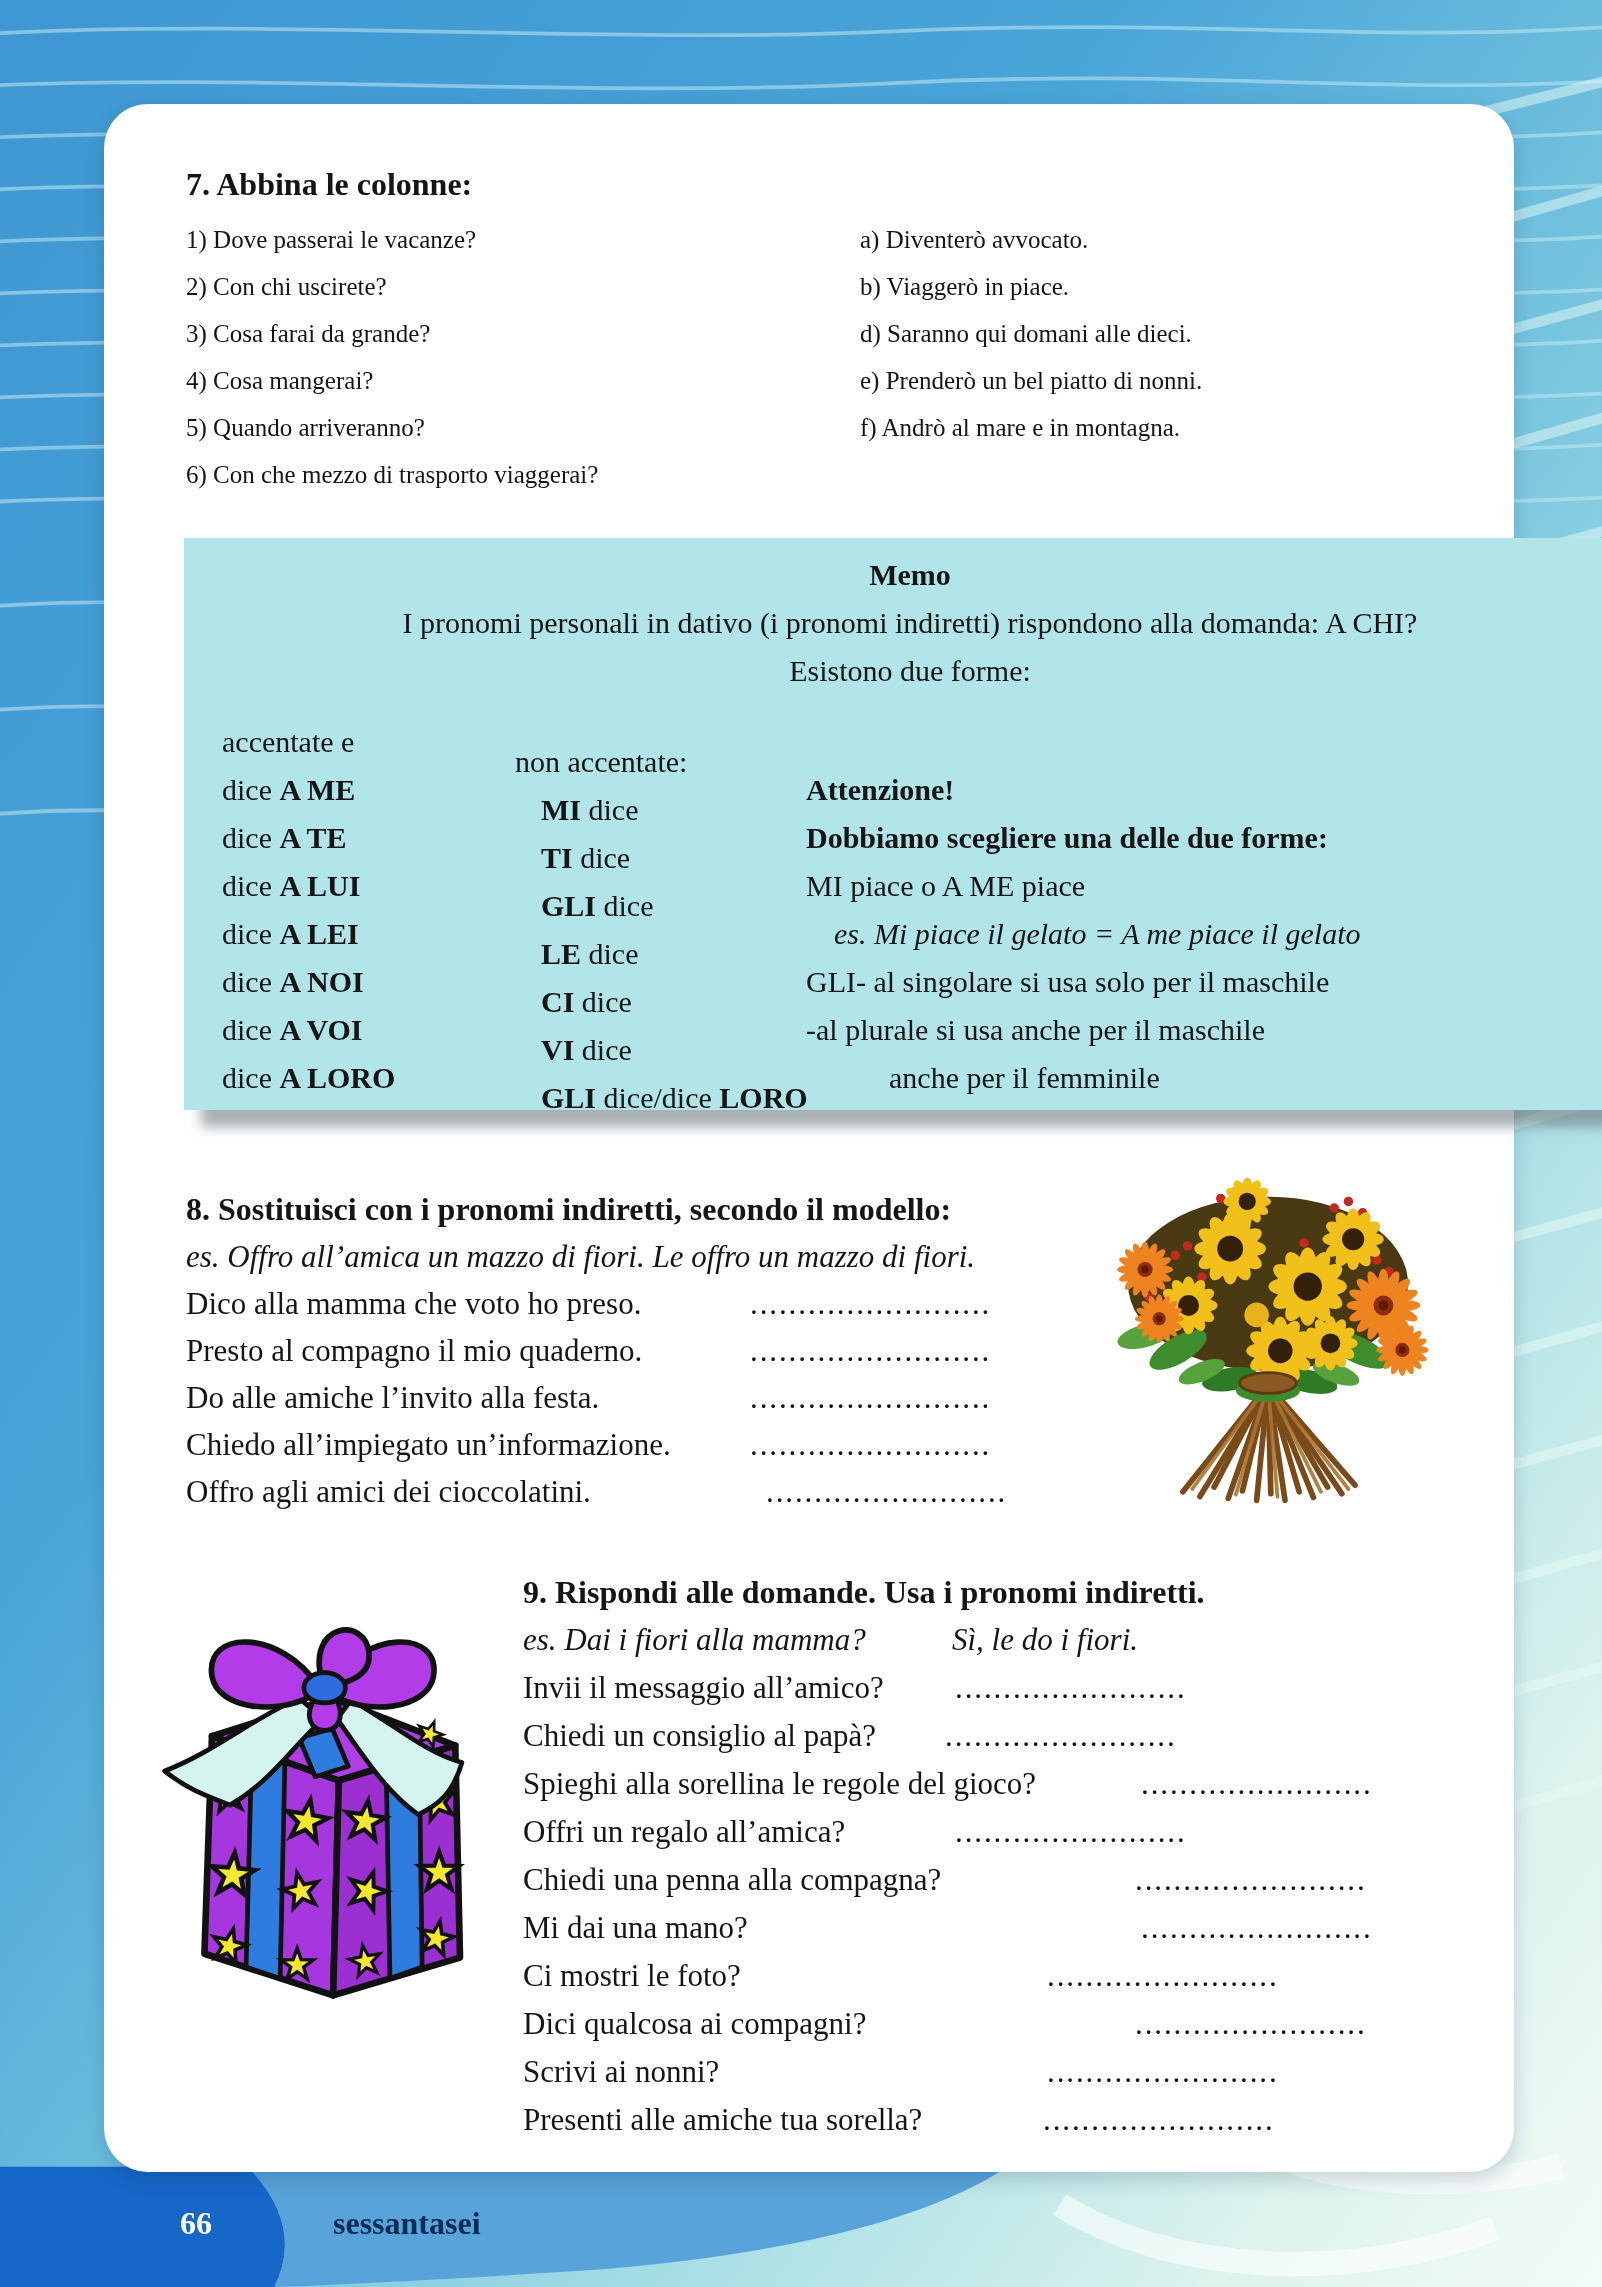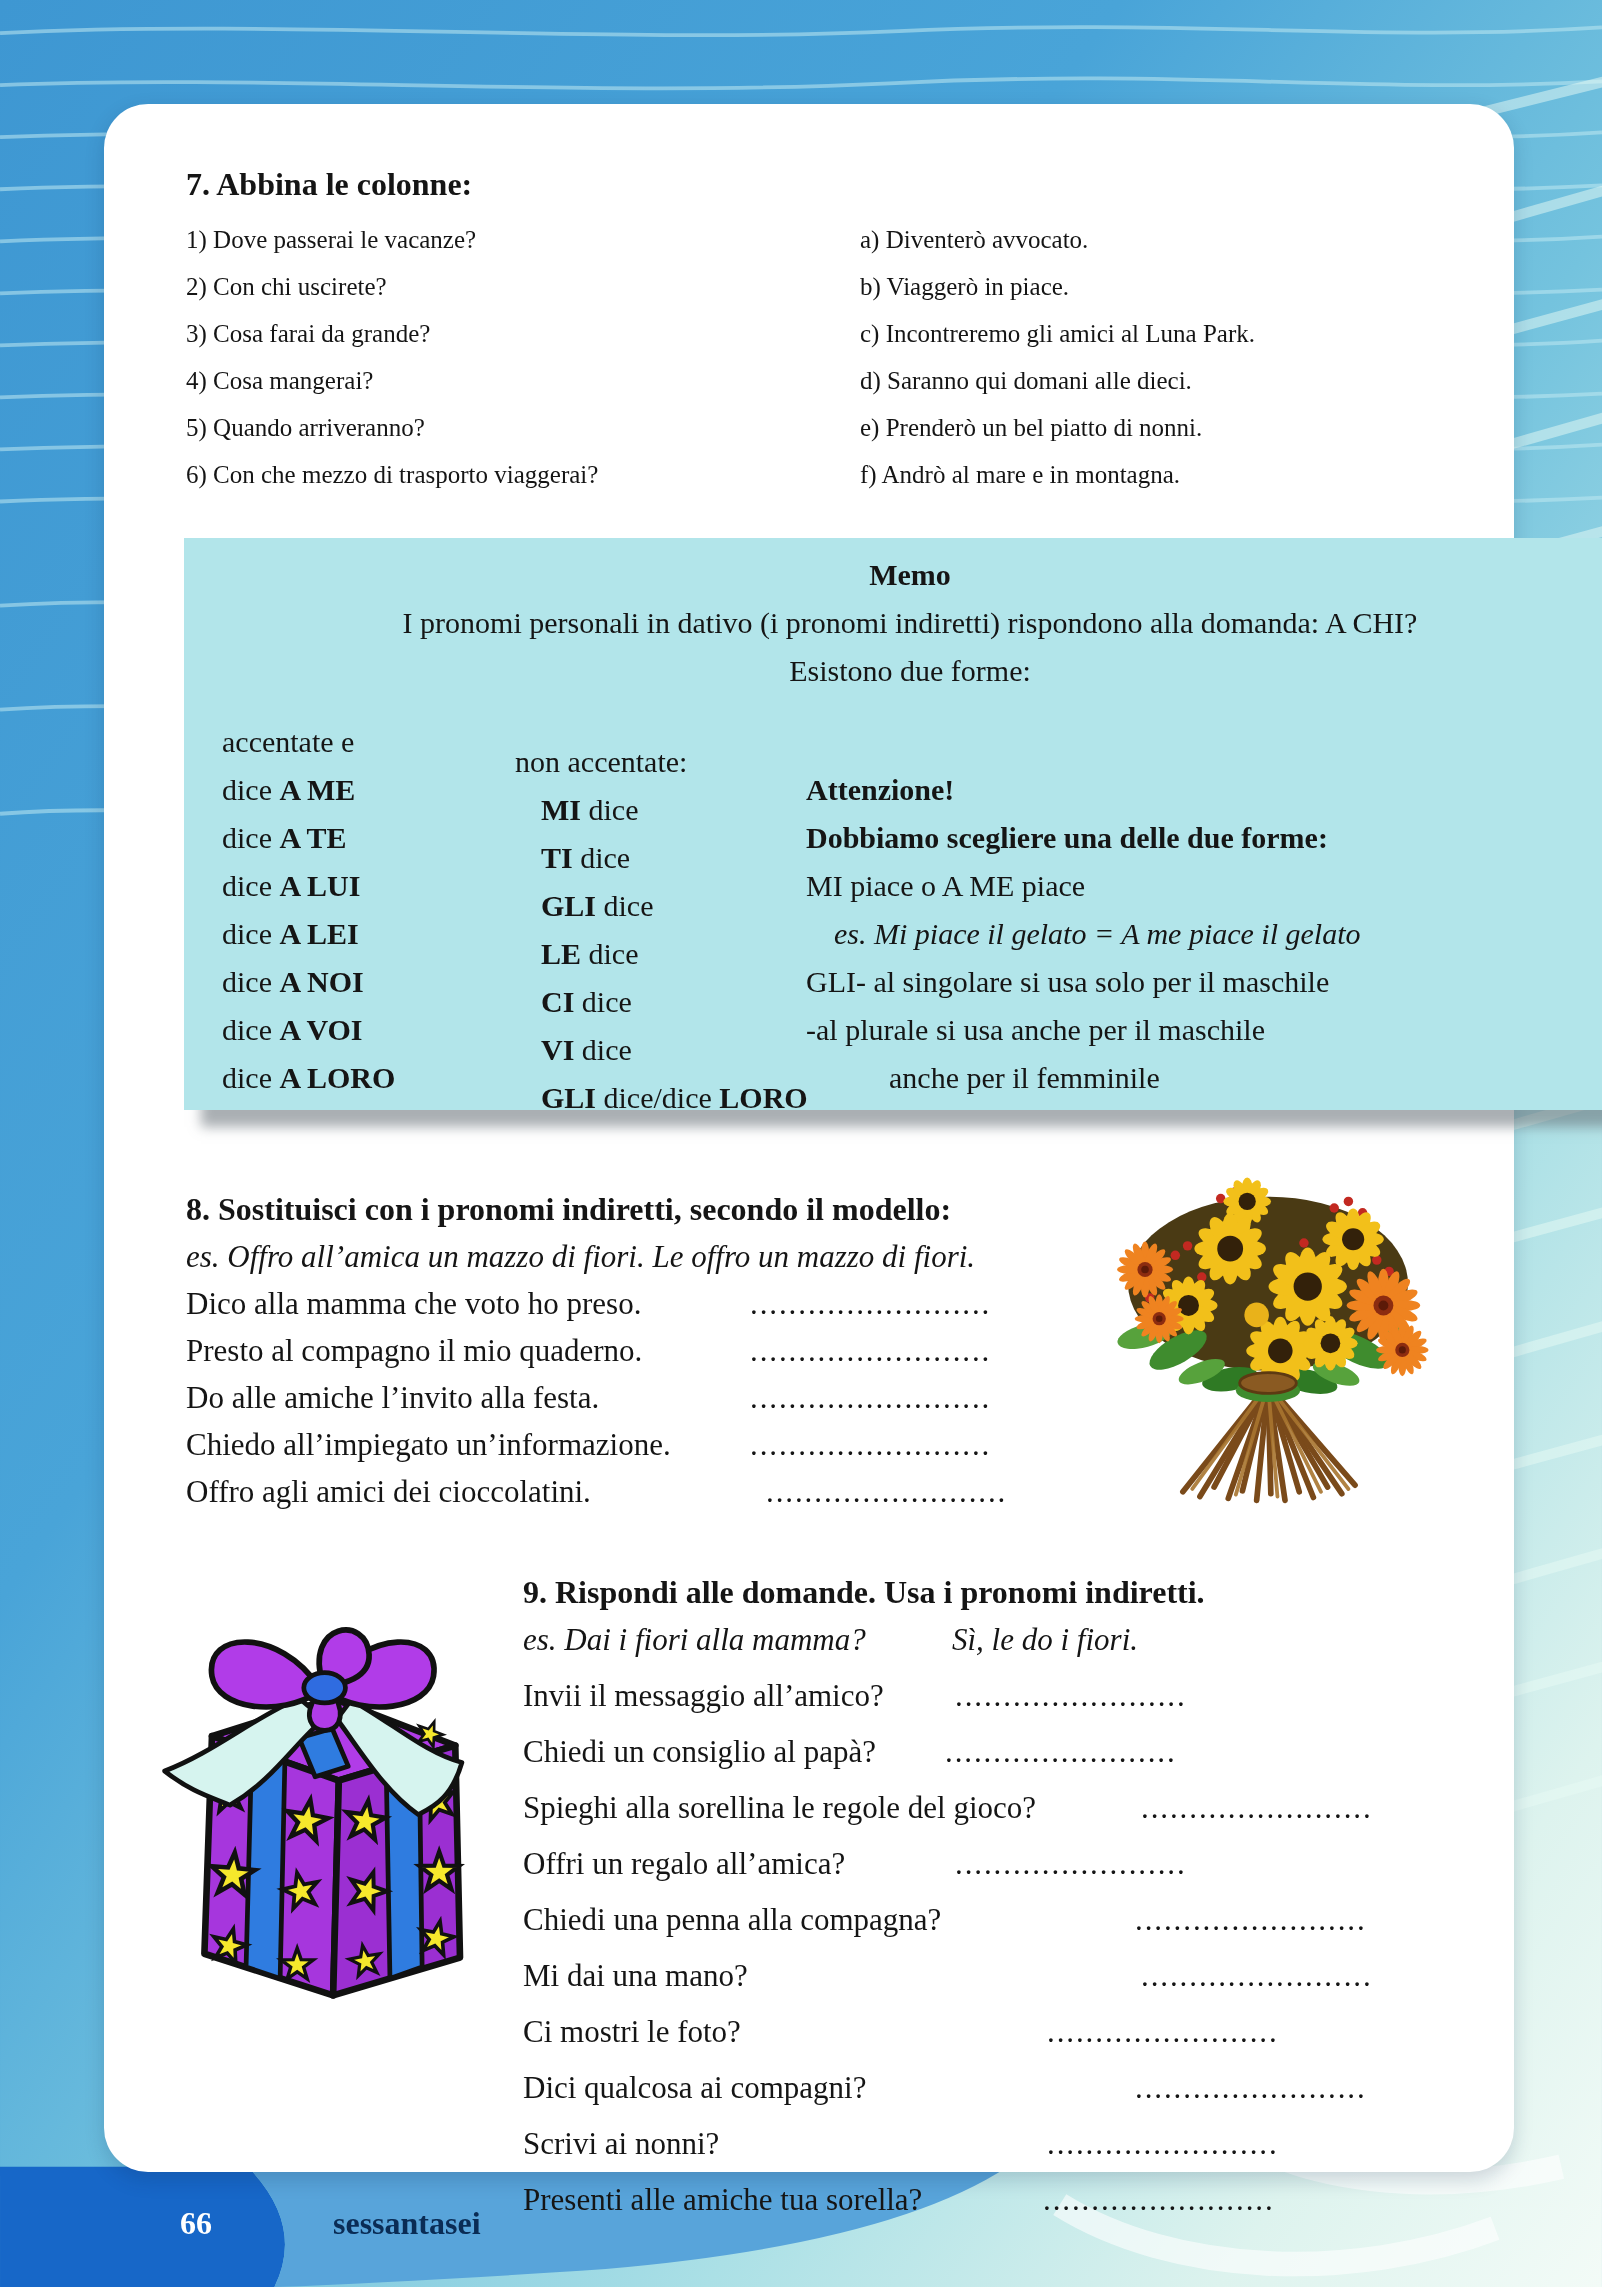--- a/index.html
+++ b/index.html
@@ -50,21 +50,21 @@
   #ex8-title,#ex9-title{font-weight:bold;font-size:32px;height:47px;line-height:47px;white-space:nowrap;}
   .example{font-style:italic;height:47px;line-height:47px;white-space:nowrap;}
   .s-row{position:relative;height:47px;line-height:47px;white-space:nowrap;}
   .s-row .dots{position:absolute;left:564px;letter-spacing:1.9px;}
   .s-row:nth-child(5) .dots{left:580px;}
 
   
   #ex9{position:absolute;left:419px;top:1465px;width:991px;font-size:31px;}
   #ex9-example{position:relative;height:48px;line-height:48px;font-style:italic;white-space:nowrap;}
   #ex9-answer{position:absolute;left:429px;}
-  .q-row{position:relative;height:48px;line-height:48px;white-space:nowrap;margin-top:8px;}
+  .q-row{position:relative;height:48px;line-height:48px;white-space:nowrap;}
   .q-row .dots{position:absolute;letter-spacing:1.9px;}
   .q-row:nth-child(1) .dots{left:432px;}
   .q-row:nth-child(2) .dots{left:422px;}
   .q-row:nth-child(3) .dots{left:618px;}
   .q-row:nth-child(4) .dots{left:432px;}
   .q-row:nth-child(5) .dots{left:612px;}
   .q-row:nth-child(6) .dots{left:618px;}
   .q-row:nth-child(7) .dots{left:524px;}
   .q-row:nth-child(8) .dots{left:612px;}
   .q-row:nth-child(9) .dots{left:524px;}
@@ -141,21 +141,20 @@
       <div class="line">1) Dove passerai le vacanze?</div>
       <div class="line">2) Con chi uscirete?</div>
       <div class="line">3) Cosa farai da grande?</div>
       <div class="line">4) Cosa mangerai?</div>
       <div class="line">5) Quando arriveranno?</div>
       <div class="line">6) Con che mezzo di trasporto viaggerai?</div>
     </div>
   <div id="ex7-right">
       <div class="line">a) Diventerò avvocato.</div>
       <div class="line">b) Viaggerò in piace.</div>
-      <div class="line">c) Incontreremo gli amici al Luna Park.</div>
       <div class="line">d) Saranno qui domani alle dieci.</div>
       <div class="line">e) Prenderò un bel piatto di nonni.</div>
       <div class="line">f) Andrò al mare e in montagna.</div>
     </div>
 
   <div id="memo">
     <div id="memo-head-wrap">
       <div id="memo-title" class="memo-head">Memo</div>
       <div class="memo-head">I pronomi personali in dativo (i pronomi indiretti) rispondono alla domanda: A CHI?</div>
       <div class="memo-head">Esistono due forme:</div>

